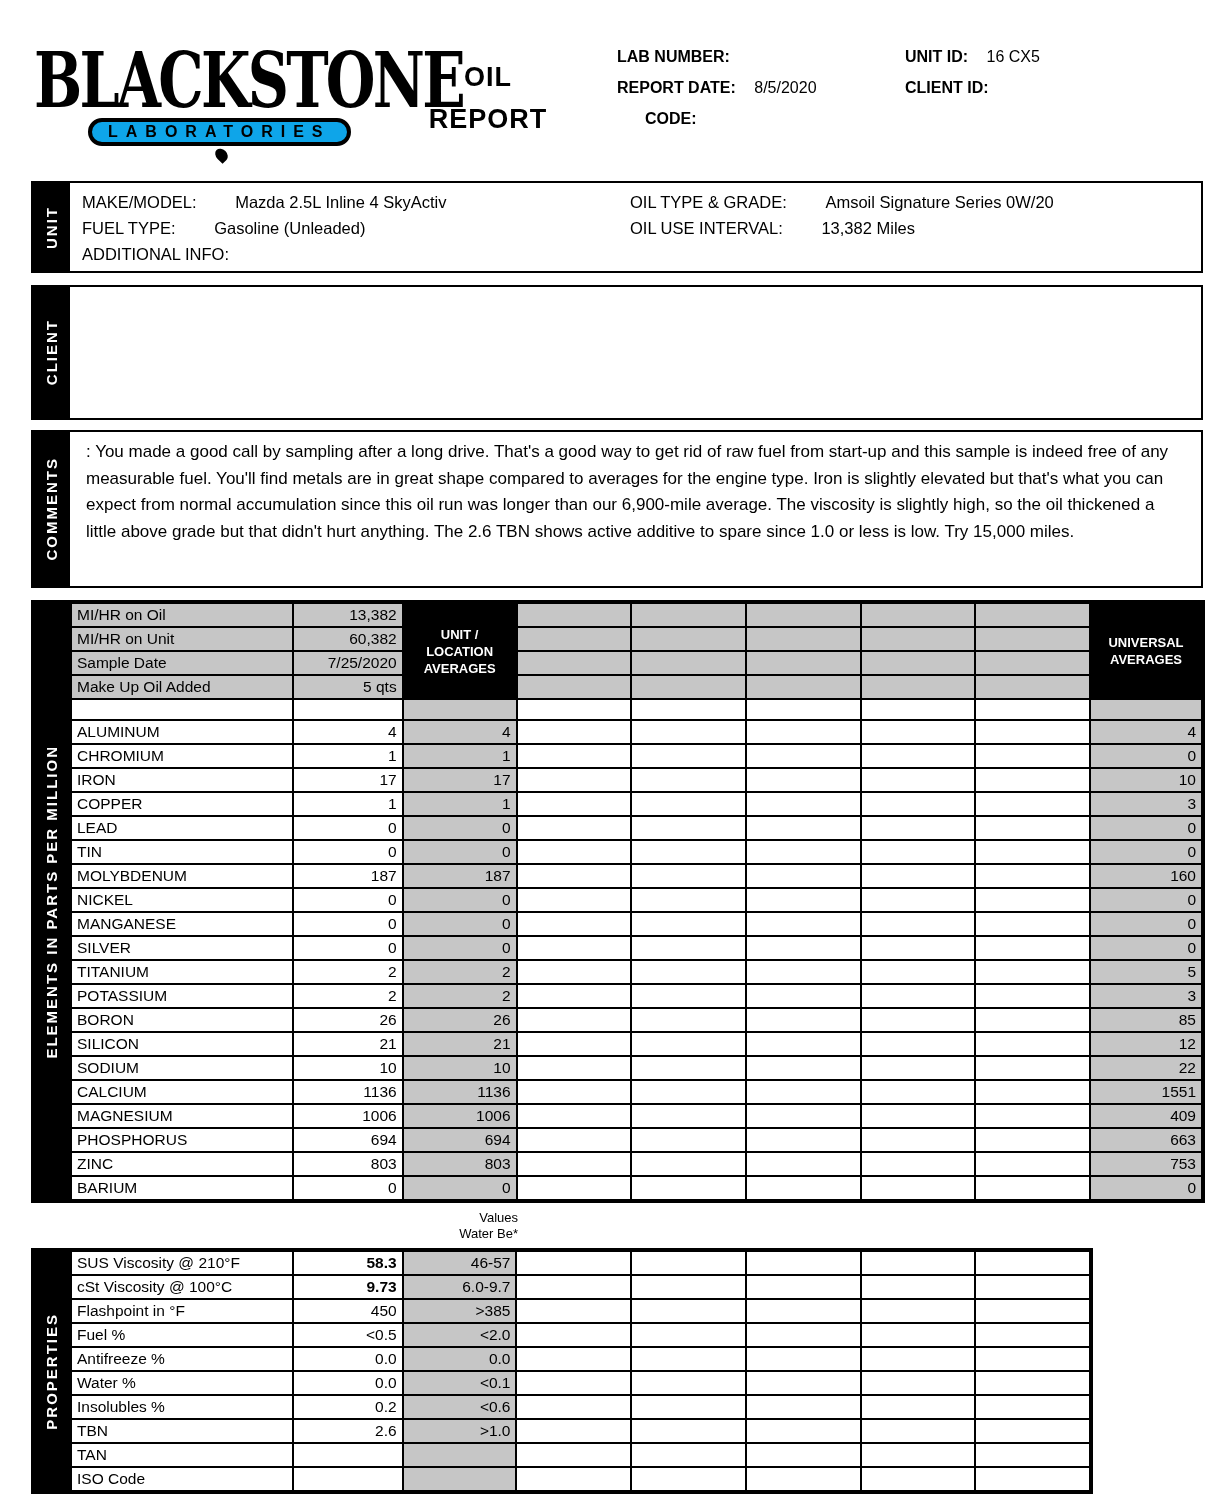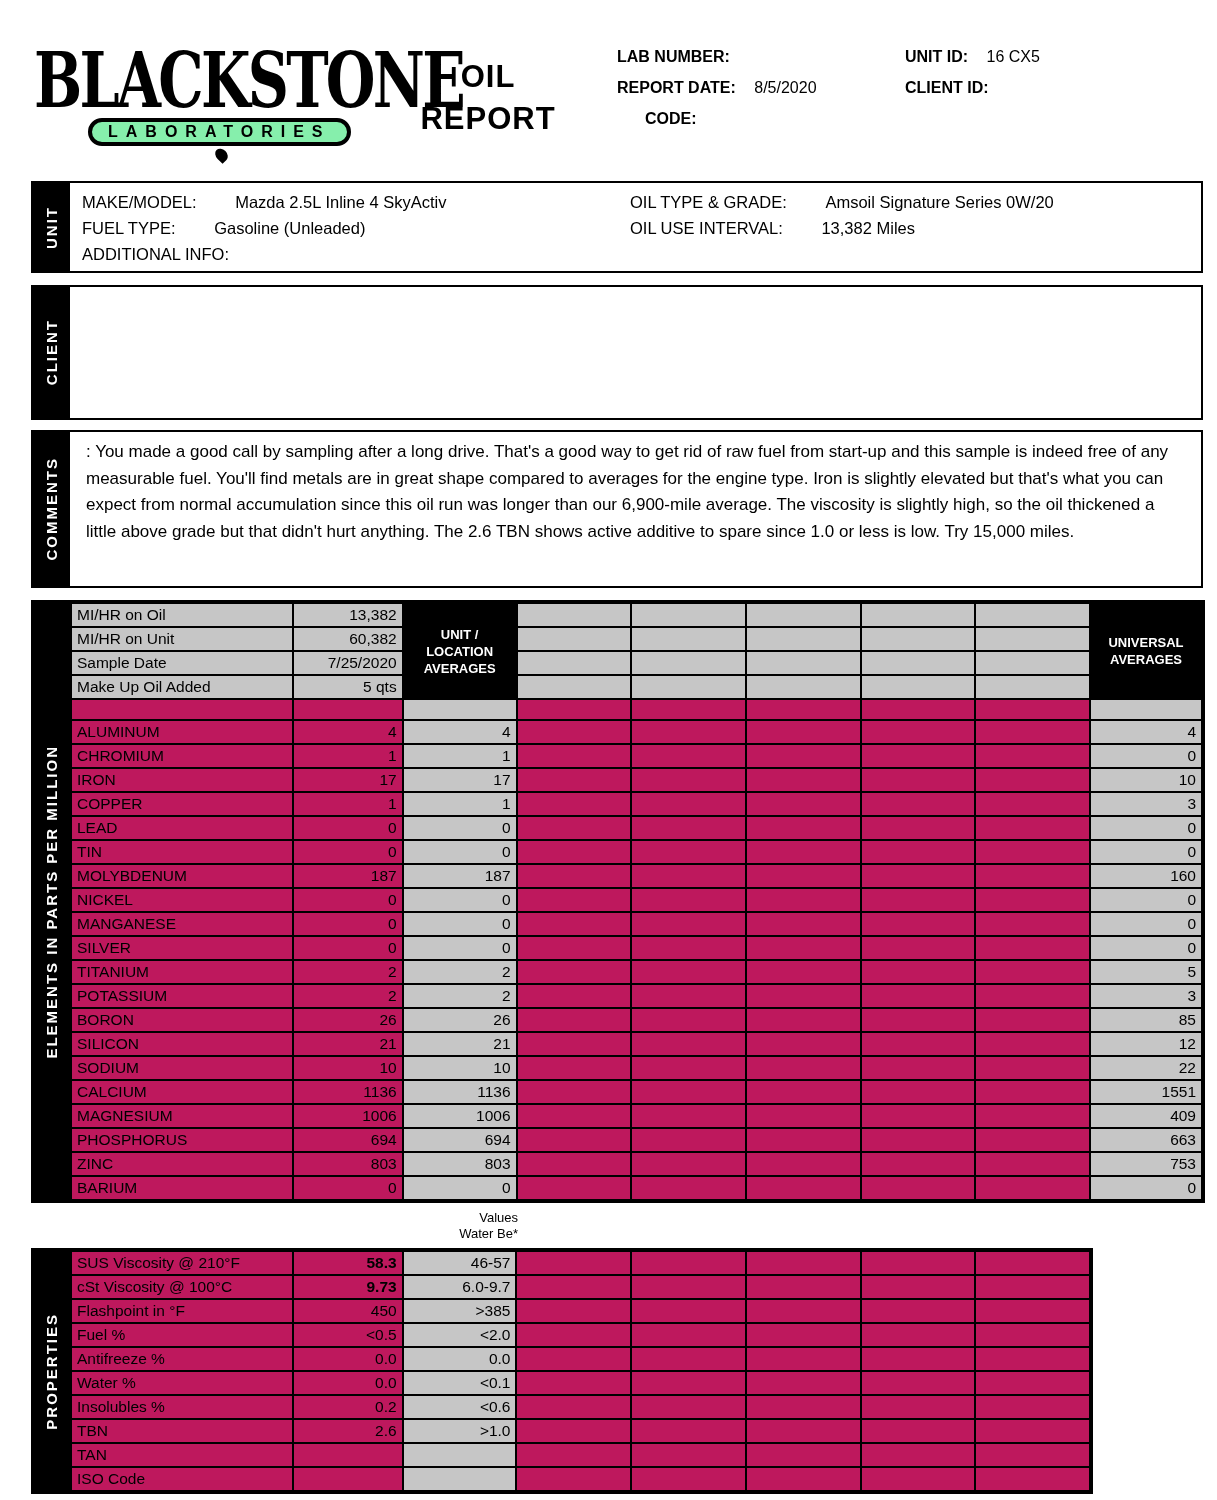--- a/index.html
+++ b/index.html
@@ -9,30 +9,30 @@
 
   
   .logo-block { position: absolute; left: 34px; top: 42px; width: 345px; height: 125px; }
   .logo-brand {
     font-family: "DejaVu Serif", serif; font-weight: bold; font-size: 62px;
     letter-spacing: -3px; white-space: nowrap; transform: scale(0.92, 1.25);
     transform-origin: left top; line-height: 1; color: #000;
   }
   .logo-pill {
     position: absolute; left: 54px; top: 76px; padding: 1px 16px;
-    border: 4px solid #000; border-radius: 999px; background: #86efac;
+    border: 4px solid #000; border-radius: 999px; background: #0ea5e9;
     font-weight: bold; font-size: 16px; letter-spacing: 8px; white-space: nowrap;
   }
   .logo-drop {
     position: absolute; left: 182px; top: 106px; width: 11px; height: 14px;
     background: #000; border-radius: 50% 50% 50% 0; transform: rotate(-45deg);
   }
   .report-title {
     position: absolute; left: 408px; top: 56px; width: 160px; text-align: center;
-    font-weight: bold; font-size: 31px; line-height: 42px; letter-spacing: 1px;
+    font-weight: bold; font-size: 27px; line-height: 42px; letter-spacing: 1px;
   }
   .hdr-fields { position: absolute; left: 617px; top: 46px; width: 580px; font-size: 16px; }
   .hdr-row { height: 31px; line-height: 22px; white-space: nowrap; }
   .hdr-label { font-weight: bold; }
   .hdr-val { margin-left: 14px; }
   .hdr-col-right { position: absolute; left: 288px; top: 0; }
   .hdr-code { margin-left: 28px; }
 
   
   .secbox { position: absolute; left: 31px; border: 2px solid #000; background: #fff; display: flex; }
@@ -47,21 +47,21 @@
   .unit-content { position: relative; flex: 1; padding: 6px 12px; font-size: 16.5px; line-height: 26px; }
   .unit-col-right { position: absolute; left: 560px; top: 6px; }
   .kv-label { white-space: nowrap; }
   .kv-val { margin-left: 34px; white-space: nowrap; }
   .comments-content { flex: 1; padding: 7px 12px 0 16px; font-size: 17px; line-height: 26.5px; }
 
   
   .tblwrap { position: absolute; left: 31px; display: flex; border: 2px solid #000; background: #000; }
   .elements-wrap { top: 600px; width: 1174px; }
   .properties-wrap { top: 1248px; width: 1062px; }
-  table { border-collapse: collapse; table-layout: fixed; background: #be185d; }
+  table { border-collapse: collapse; table-layout: fixed; background: #ffffff; }
   td { border: 2px solid #000; font-size: 15.5px; padding: 0 5px; height: 24px; overflow: hidden; white-space: nowrap; }
   td.lbl { text-align: left; }
   td.val { text-align: right; }
   td.gray { background: #c6c6c6; }
   td.blackhead {
     background: #000; color: #fff; font-weight: bold; font-size: 13px;
     text-align: center; line-height: 17px; white-space: normal;
   }
   tr.spacer td { height: 21px; }
   td.boldval { font-weight: bold; }

